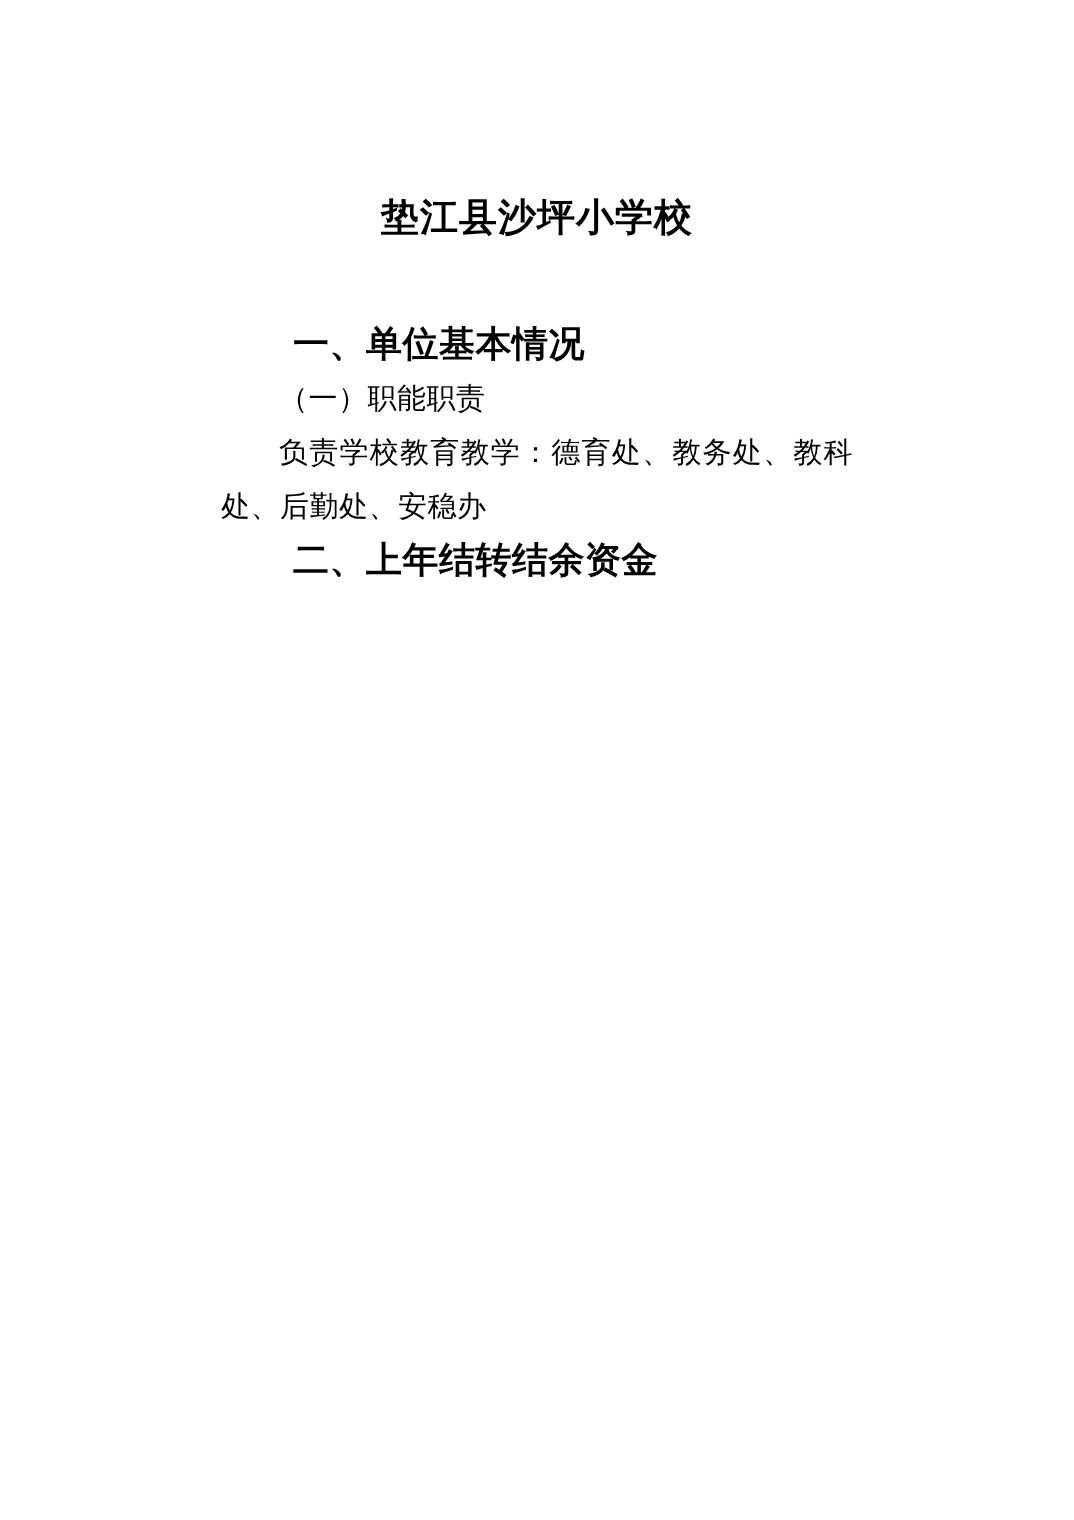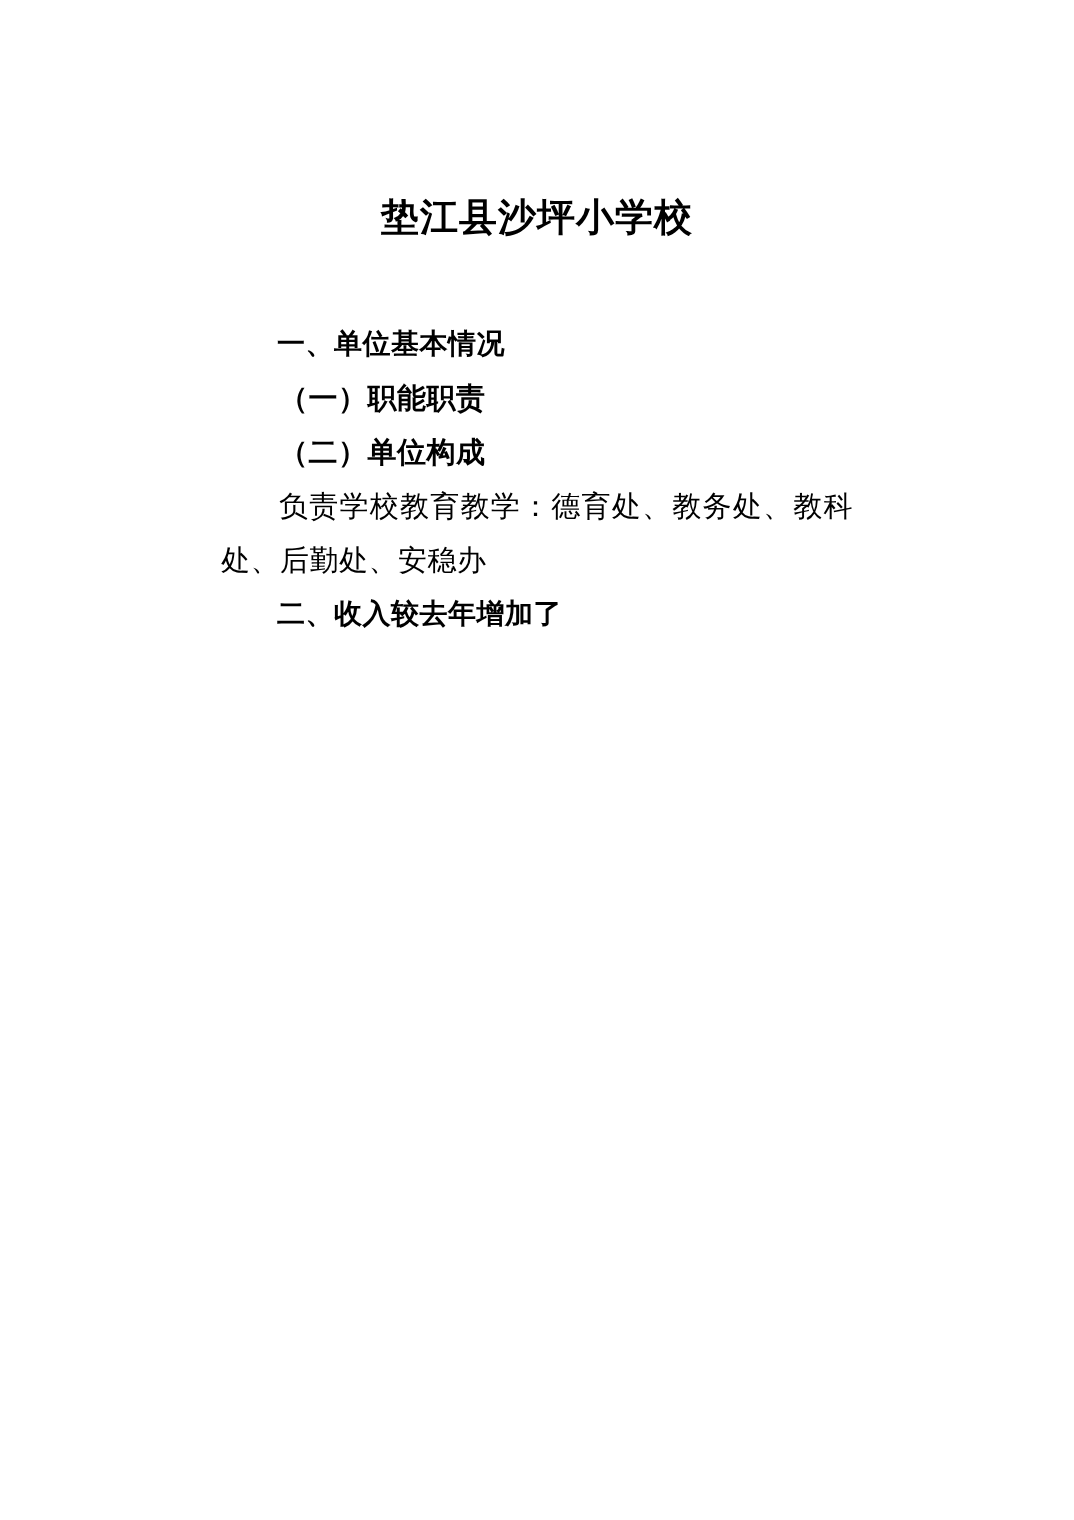--- a/index.html
+++ b/index.html
@@ -34,24 +34,24 @@
   .doc-body {
     margin-top: 70px;
     font-size: 29px;
     line-height: 54px;
     letter-spacing: 0.5px;
   }
   .sec-heading {
     font-weight: bold;
     text-indent: 2em;
     font-family: "Liberation Sans", "DejaVu Sans", sans-serif;
-    font-size: 28px;
+    font-size: 36px;
   }
   .sub-heading {
-    font-weight: bold;
+    font-weight: normal;
     text-indent: 2em;
     font-size: 29px;
     font-family: "Liberation Serif", "DejaVu Serif", serif;
   }
   .para {
     text-indent: 2em;
     text-align: justify;
   }
 </style>
 </head>
@@ -63,22 +63,21 @@
     <span class="title-line">垫江县沙坪小学校</span>
   </h1>
 
   <div class="doc-body">
 
     <div class="sec-heading">一、单位基本情况</div>
 
     <div class="sub-heading">（一）职能职责</div>
 
 
-    <div class="sub-heading">（二）单位构成</div>
 
     <div class="para">负责学校教育教学：德育处、教务处、教科处、后勤处、安稳办</div>
 
-    <div class="sec-heading">二、收入较去年增加了</div>
+    <div class="sec-heading">二、上年结转结余资金</div>
 
 
   </div>
 
 </div>
 
 </body></html>

